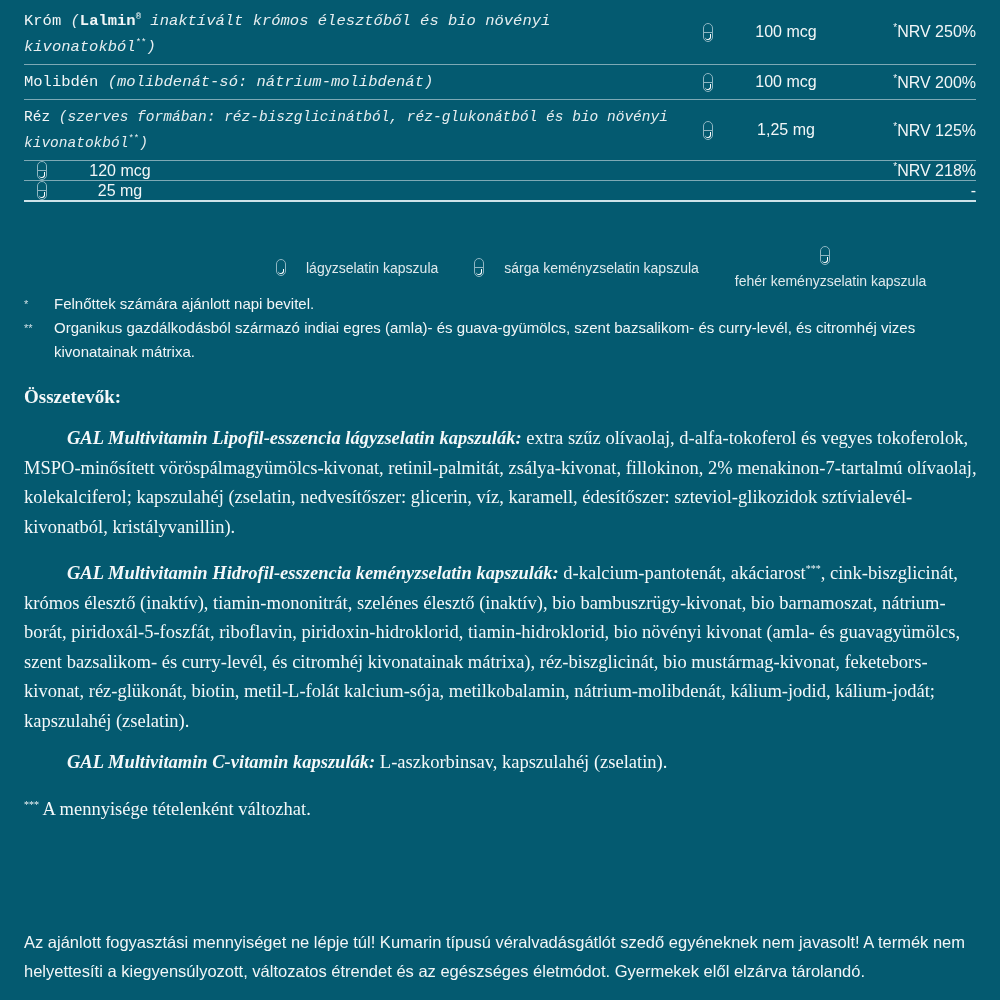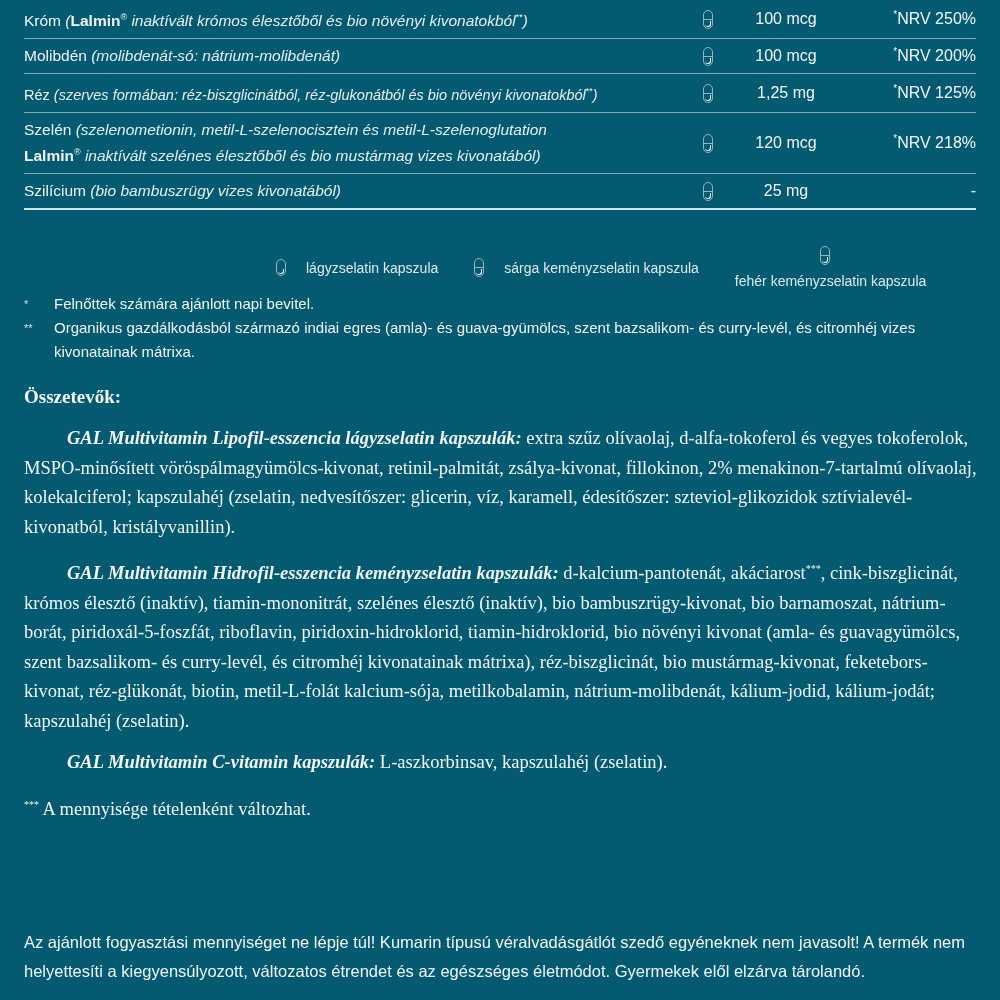--- a/index.html
+++ b/index.html
@@ -13,21 +13,21 @@
   
   .table { position:absolute; left:24px; top:0; width:952px; }
   .row {
     position:relative;
     border-bottom:1.5px solid #7ea9b5;
     display:flex; align-items:center;
     font-family:"Liberation Sans", "DejaVu Sans", sans-serif;
     font-size:15.5px;
   }
   .row.last { border-bottom:2.5px solid #cfe3e9; }
-  .row .name { flex:0 0 666px; line-height:22px; padding:6px 0; }
+  .row .name { flex:0 0 666px; line-height:22px; padding:6px 0;font-family:Liberation Mono, monospace; }
   .row .name i { font-style:italic; color:#e6eef0; }
   .row .name b { font-weight:bold; }
   .row .name sup { font-size:9px; }
   .row .cap { flex:0 0 36px; display:flex; justify-content:center; align-items:center; }
   .row .amount { flex:0 0 120px; text-align:center; font-size:16px; }
   .row .nrv { flex:1; text-align:right; font-size:16px; }
   .row .nrv sup { font-size:10px; }
 
   .capsule {
     width:10px; height:19px; border:1px solid #8fb6c2;
@@ -121,36 +121,30 @@
     <div class="cap">
         <span class="capsule hard">
           <span class="shine"></span>
         </span>
       </div>
     <div class="amount">1,25 mg</div>
     <div class="nrv"><sup>*</sup><span>NRV 125%</span></div>
   </div>
 
   <div class="row">
-    <div class="name">
-      <span>Szelén</span><i> (szelenometionin, metil-L-szelenocisztein és metil-L-szelenoglutation</i><br><b>Lalmin</b><sup>®</sup><i> inaktívált szelénes élesztőből és bio mustármag vizes kivonatából)</i>
-    </div>
     <div class="cap">
         <span class="capsule hard">
           <span class="shine"></span>
         </span>
       </div>
     <div class="amount">120 mcg</div>
     <div class="nrv"><sup>*</sup><span>NRV 218%</span></div>
   </div>
 
   <div class="row last">
-    <div class="name">
-      <span>Szilícium</span><i> (bio bambuszrügy vizes kivonatából)</i>
-    </div>
     <div class="cap">
         <span class="capsule hard">
           <span class="shine"></span>
         </span>
       </div>
     <div class="amount">25 mg</div>
     <div class="nrv">-</div>
   </div>
 </div>
 

